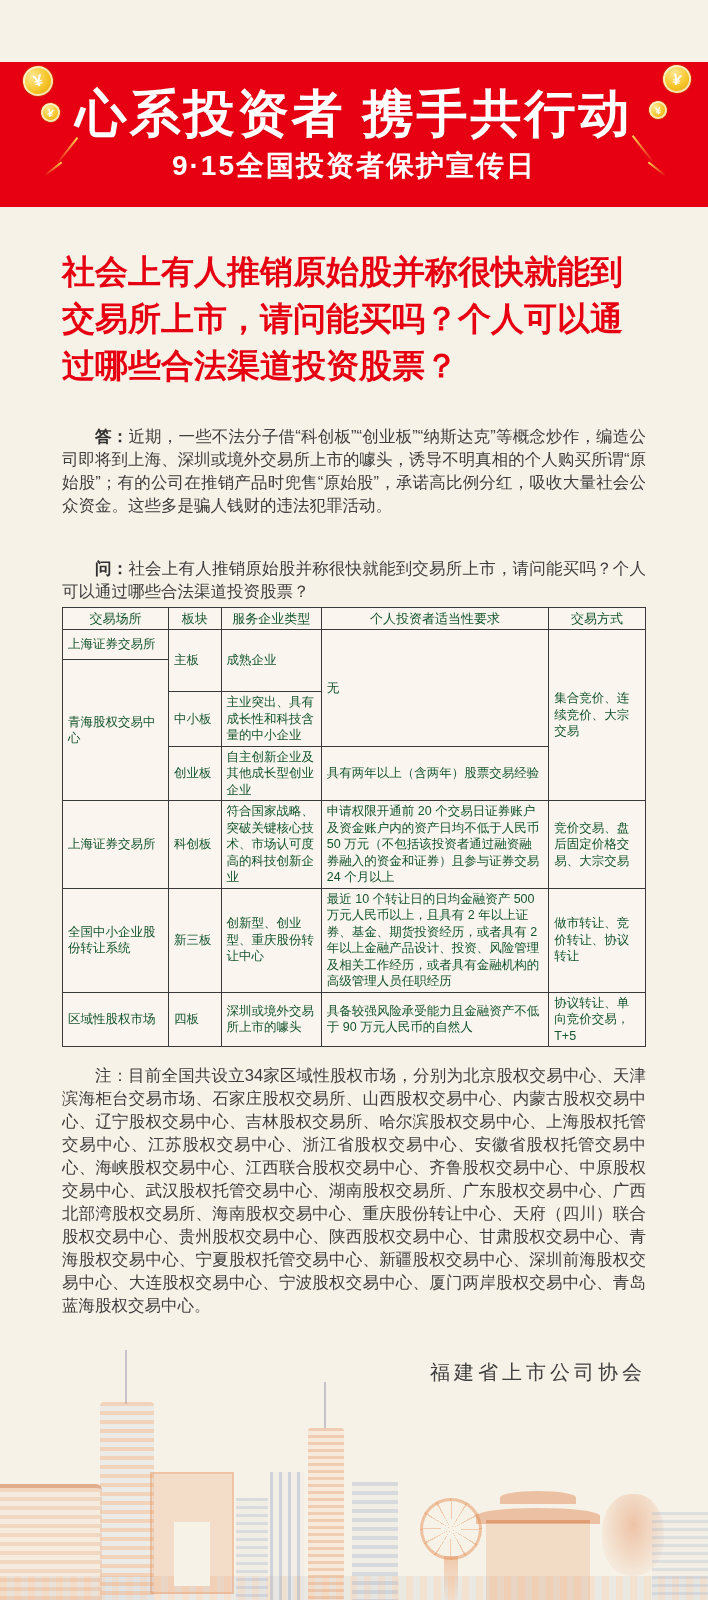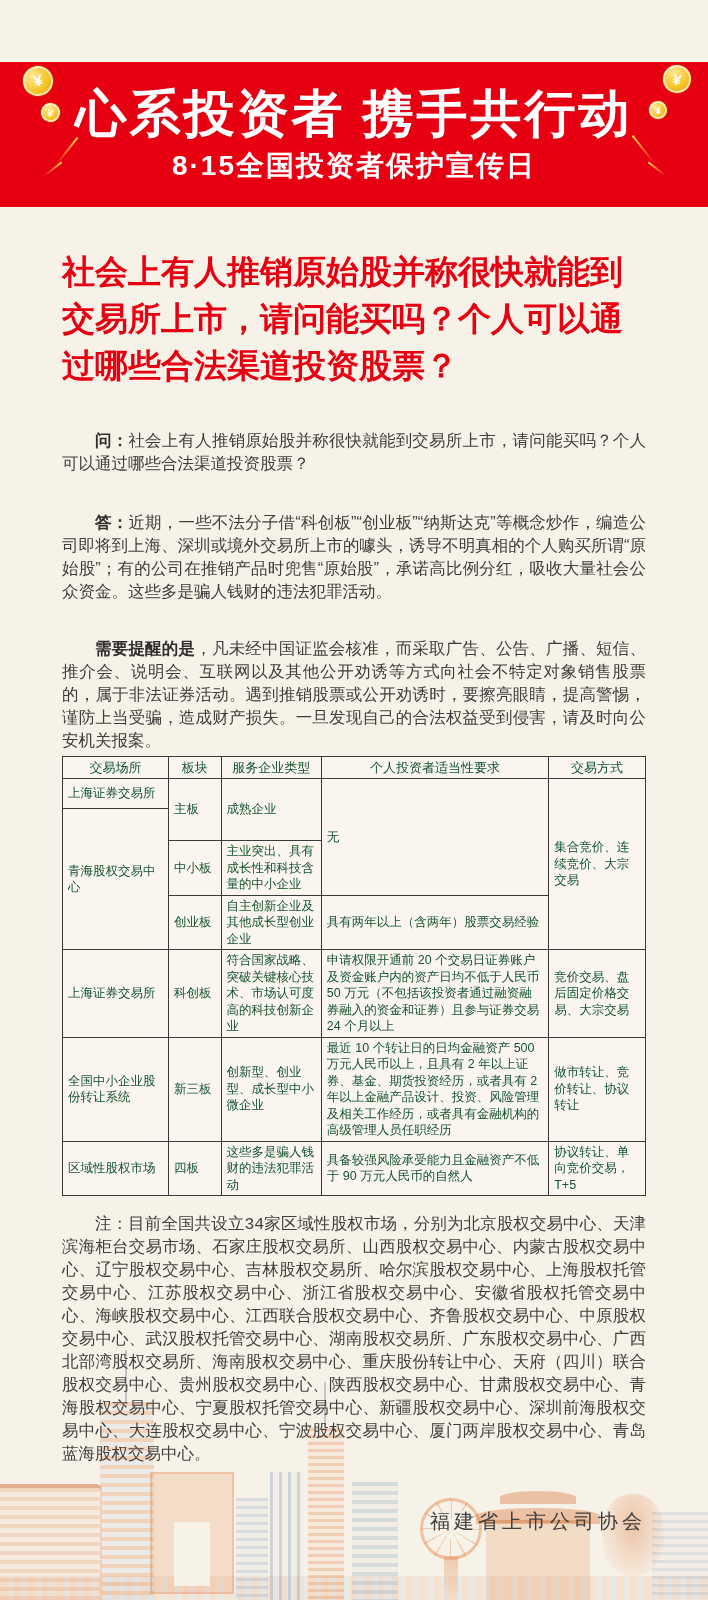--- a/index.html
+++ b/index.html
@@ -58,21 +58,21 @@
   table.suit{
     width:100%; border-collapse:collapse; table-layout:fixed; margin-top:4px;
     background:rgba(255,255,255,.35);
   }
   table.suit th, table.suit td{
     border:1px solid #3a3a3a; font-size:12.5px; line-height:1.32; color:#14532d;
     padding:2px 5px; vertical-align:middle; text-align:left; font-weight:normal;
   }
   table.suit th{ text-align:center; font-size:13px; height:22px; padding:2px; }
   td.c{ text-align:center; }
-  .note{ margin-top:17px;font-family:Liberation Mono, monospace; }
+  .note{ margin-top:17px; }
   .sig{ margin-top:40px; text-align:right; font-size:20px; color:#3e3e3e; line-height:31px; }
   .sig-line2{ letter-spacing:4px; }
   
   .skyline{ position:absolute; left:0; bottom:0; width:708px; height:230px; z-index:1; pointer-events:none; }
   .sk{ position:absolute; }
   .sk-gate{ left:-6px; bottom:0; width:108px; height:116px;
     background:repeating-linear-gradient(to bottom, rgba(228,140,84,.26) 0 4px, rgba(228,140,84,.06) 4px 9px);
     border-top:4px solid rgba(200,110,60,.4); border-radius:6px 6px 0 0; }
   .sk-ant1{ left:125px; bottom:196px; width:2px; height:54px; background:rgba(140,140,165,.45); }
   .sk-tower1{ left:100px; bottom:0; width:54px; height:198px;
@@ -123,31 +123,30 @@
       <span>¥</span>
     </span>
   <span class="coin coin-d">
       <span>¥</span>
     </span>
   <span class="spark spark-l1"></span>
   <span class="spark spark-l2"></span>
   <span class="spark spark-r1"></span>
   <span class="spark spark-r2"></span>
   <h1 class="banner-title">心系投资者 携手共行动</h1>
-  <div class="banner-sub">8·15全国投资者保护宣传日</div>
+  <div class="banner-sub">9·15全国投资者保护宣传日</div>
 </header>
 
 <main class="content">
   <h2 class="headline">社会上有人推销原始股并称很快就能到交易所上市，请问能买吗？个人可以通过哪些合法渠道投资股票？</h2>
 
+  <p class="para p-answer"><span class="plabel">答：</span><span>近期，一些不法分子借“科创板”“创业板”“纳斯达克”等概念炒作，编造公司即将到上海、深圳或境外交易所上市的噱头，诱导不明真相的个人购买所谓“原始股”；有的公司在推销产品时兜售“原始股”，承诺高比例分红，吸收大量社会公众资金。这些多是骗人钱财的违法犯罪活动。</span></p>
+
   <p class="para p-question"><span class="plabel">问：</span><span>社会上有人推销原始股并称很快就能到交易所上市，请问能买吗？个人可以通过哪些合法渠道投资股票？</span></p>
 
-  <p class="para p-answer"><span class="plabel">答：</span><span>近期，一些不法分子借“科创板”“创业板”“纳斯达克”等概念炒作，编造公司即将到上海、深圳或境外交易所上市的噱头，诱导不明真相的个人购买所谓“原始股”；有的公司在推销产品时兜售“原始股”，承诺高比例分红，吸收大量社会公众资金。这些多是骗人钱财的违法犯罪活动。</span></p>
-
-  <p class="para p-reminder"><span class="plabel">需要提醒的是</span><span>，凡未经中国证监会核准，而采取广告、公告、广播、短信、推介会、说明会、互联网以及其他公开劝诱等方式向社会不特定对象销售股票的，属于非法证券活动。遇到推销股票或公开劝诱时，要擦亮眼睛，提高警惕，谨防上当受骗，造成财产损失。一旦发现自己的合法权益受到侵害，请及时向公安机关报案。</span></p>
 
 
   <table class="suit">
     <colgroup>
       <col style="width:18.2%">
         <col style="width:9%">
         <col style="width:17.2%">
         <col style="width:39%">
         <col style="width:16.6%">
     </colgroup>
@@ -181,28 +180,28 @@
       <tr style="height:57px">
         <td class="c">上海证券交易所</td>
         <td class="c">科创板</td>
         <td>符合国家战略、突破关键核心技术、市场认可度高的科技创新企业</td>
         <td>申请权限开通前 20 个交易日证券账户及资金账户内的资产日均不低于人民币 50 万元（不包括该投资者通过融资融券融入的资金和证券）且参与证券交易 24 个月以上</td>
         <td>竞价交易、盘后固定价格交易、大宗交易</td>
       </tr>
       <tr style="height:74px">
         <td class="c">全国中小企业股份转让系统</td>
         <td class="c">新三板</td>
-        <td>创新型、创业型、成长型中小微企业</td>
+        <td>创新型、创业型、重庆股份转让中心</td>
         <td>最近 10 个转让日的日均金融资产 500 万元人民币以上，且具有 2 年以上证券、基金、期货投资经历，或者具有 2 年以上金融产品设计、投资、风险管理及相关工作经历，或者具有金融机构的高级管理人员任职经历</td>
         <td>做市转让、竞价转让、协议转让</td>
       </tr>
       <tr style="height:40px">
         <td class="c">区域性股权市场</td>
         <td class="c">四板</td>
-        <td>这些多是骗人钱财的违法犯罪活动</td>
+        <td>深圳或境外交易所上市的噱头</td>
         <td>具备较强风险承受能力且金融资产不低于 90 万元人民币的自然人</td>
         <td>协议转让、单向竞价交易，T+5</td>
       </tr>
     </tbody>
   </table>
 
   <p class="para note">注：目前全国共设立34家区域性股权市场，分别为北京股权交易中心、天津滨海柜台交易市场、石家庄股权交易所、山西股权交易中心、内蒙古股权交易中心、辽宁股权交易中心、吉林股权交易所、哈尔滨股权交易中心、上海股权托管交易中心、江苏股权交易中心、浙江省股权交易中心、安徽省股权托管交易中心、海峡股权交易中心、江西联合股权交易中心、齐鲁股权交易中心、中原股权交易中心、武汉股权托管交易中心、湖南股权交易所、广东股权交易中心、广西北部湾股权交易所、海南股权交易中心、重庆股份转让中心、天府（四川）联合股权交易中心、贵州股权交易中心、陕西股权交易中心、甘肃股权交易中心、青海股权交易中心、宁夏股权托管交易中心、新疆股权交易中心、深圳前海股权交易中心、大连股权交易中心、宁波股权交易中心、厦门两岸股权交易中心、青岛蓝海股权交易中心。</p>
 
   <div class="sig">
     <div class="sig-line2">福建省上市公司协会</div>

